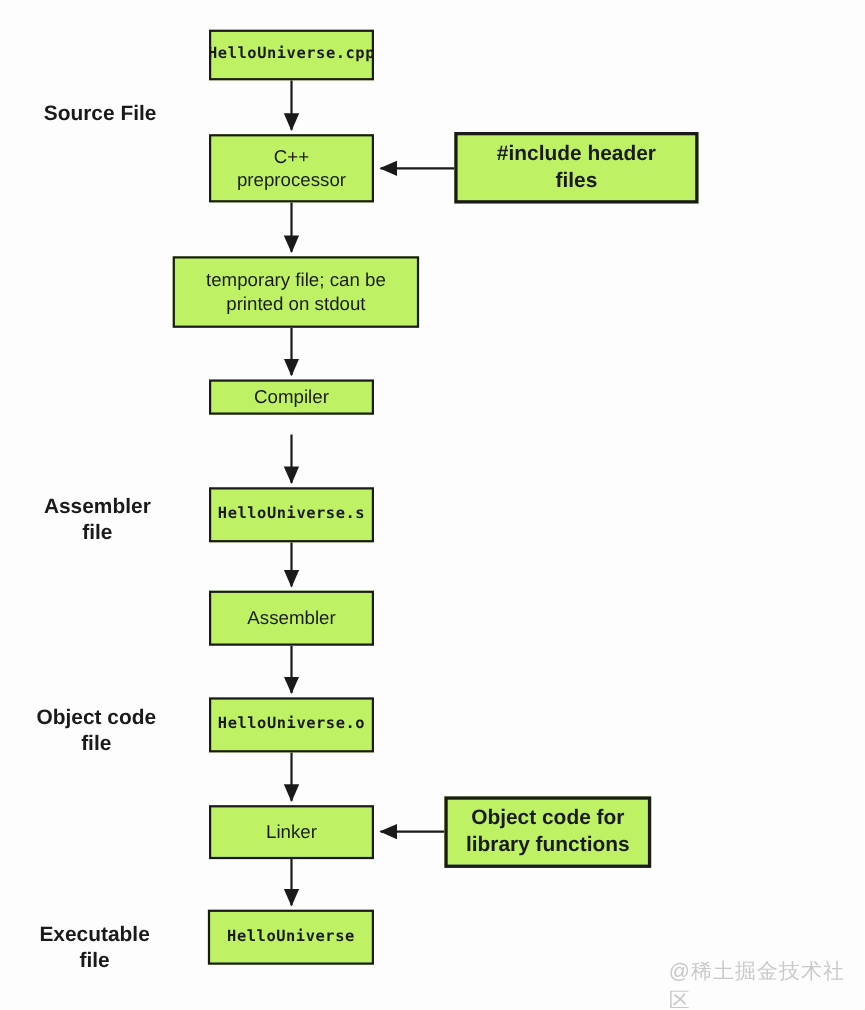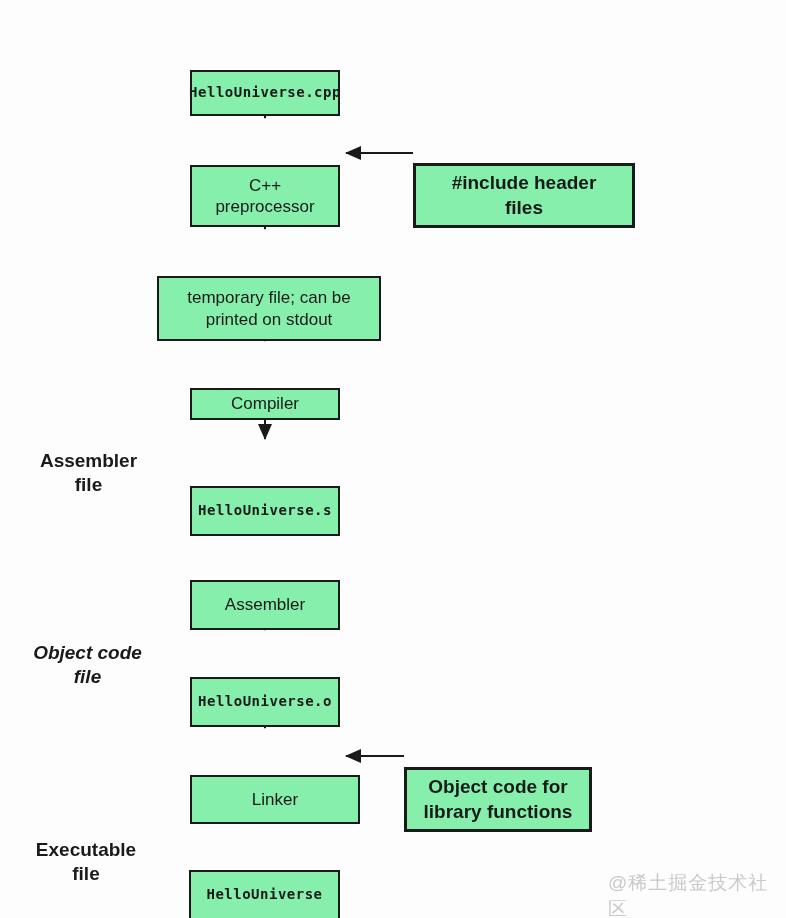--- a/index.html
+++ b/index.html
@@ -19,29 +19,28 @@
     position: absolute;
     left: 0;
     top: 0;
     width: 786px;
     height: 918px;
   }
   .node {
     position: absolute;
     box-sizing: border-box;
     border: 2px solid #1a1a1a;
-    background: #86efac;
+    background: #bef264;
     display: flex;
     align-items: center;
     justify-content: center;
     text-align: center;
     white-space: pre-line;
     font-size: 17px;
     line-height: 1.25;
-    margin-top: 43px;
   }
   .node.mono {
     font-family: "DejaVu Sans Mono", monospace;
     font-weight: bold;
     font-size: 14px;
     letter-spacing: 0.5px;
   }
   .node.side-box {
     border-width: 3px;
     font-weight: bold;
@@ -97,35 +96,36 @@
 printed on stdout</div>
 
   <div class="node" style="left:190px; top:345px; width:150px; height:32px;">Compiler</div>
 
   <div class="node mono" style="left:190px; top:443px; width:150px; height:50px;">HelloUniverse.s</div>
 
   <div class="node" style="left:190px; top:537px; width:150px; height:50px;">Assembler</div>
 
   <div class="node mono" style="left:190px; top:634px; width:150px; height:50px;">HelloUniverse.o</div>
 
-  <div class="node" style="left:190px; top:732px; width:170px; height:49px;">Linker</div>
+  <div class="node" style="left:190px; top:732px; width:150px; height:49px;">Linker</div>
 
   <div class="node mono" style="left:189px; top:827px; width:151px; height:50px;">HelloUniverse</div>
 
   <div class="node side-box" style="left:413px; top:120px; width:222px; height:65px;">#include header
 files</div>
 
   <div class="node side-box" style="left:404px; top:724px; width:188px; height:65px;">Object code for
 library functions</div>
 
+  <div class="stage-label" style="left:16px; top:92px; width:150px;">Source File</div>
 
   <div class="stage-label" style="left:16px; top:449px; width:145px;">Assembler
 file</div>
 
-  <div class="stage-label" style="left:10px; top:641px; width:155px;font-style:italic;">Object code
+  <div class="stage-label" style="left:10px; top:641px; width:155px;">Object code
 file</div>
 
   <div class="stage-label" style="left:10px; top:838px; width:152px;">Executable
 file</div>
 
   <div class="watermark" style="left:608px; top:870px;">@稀土掘金技术社区</div>
 
 </div>
 
 </body></html>

